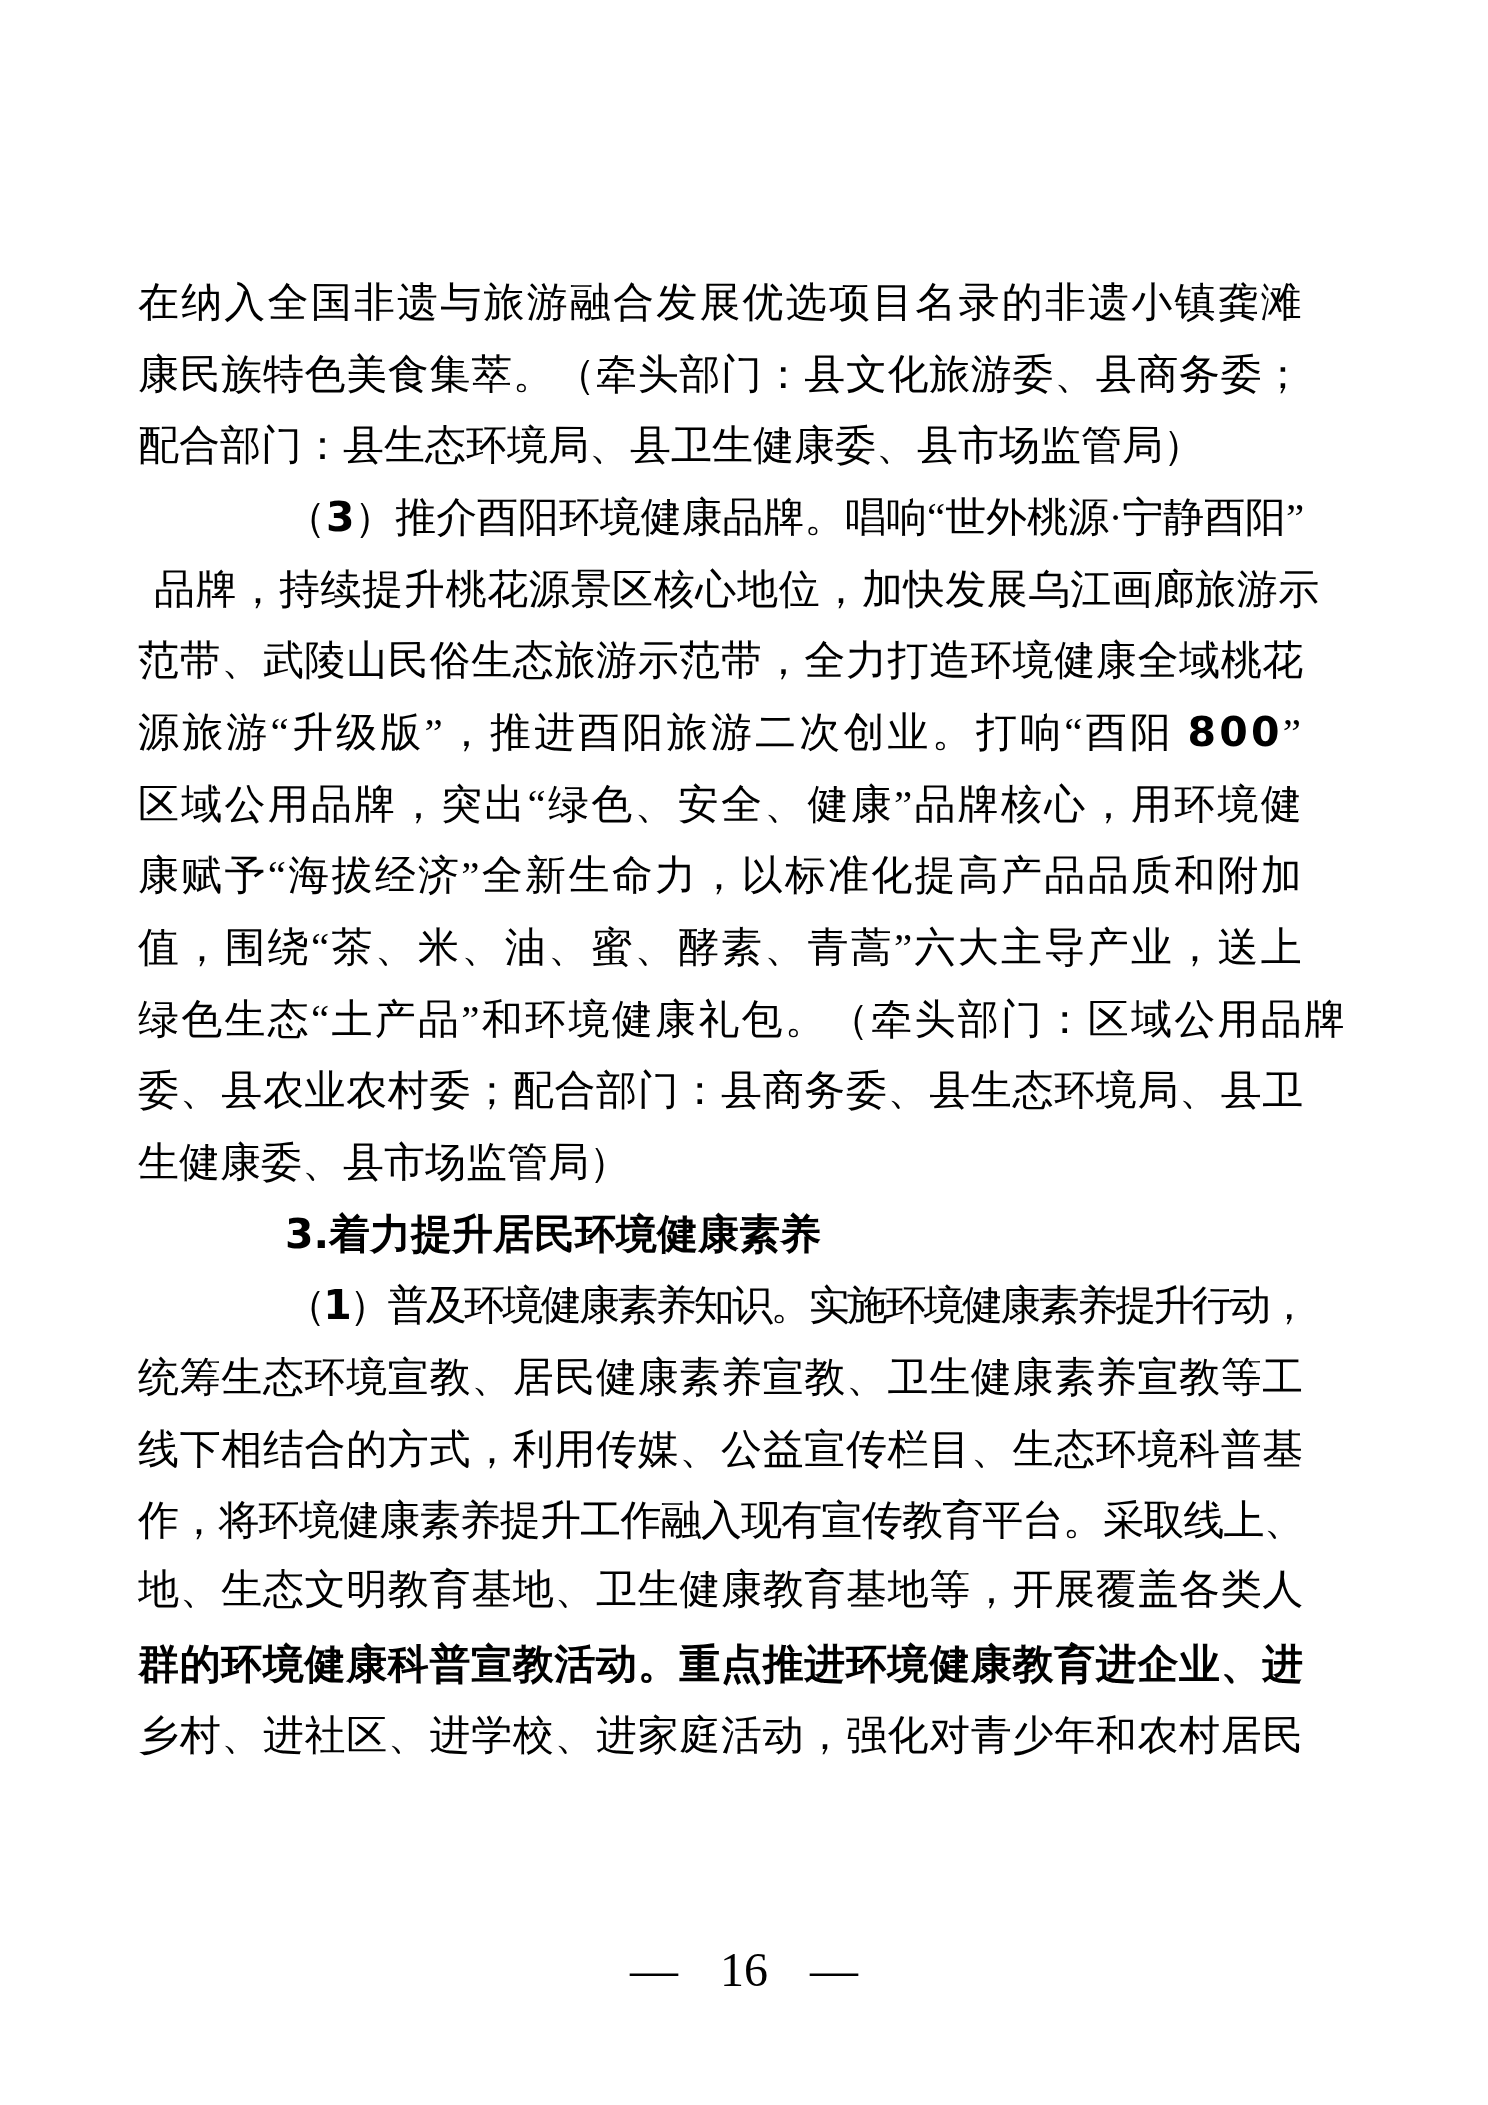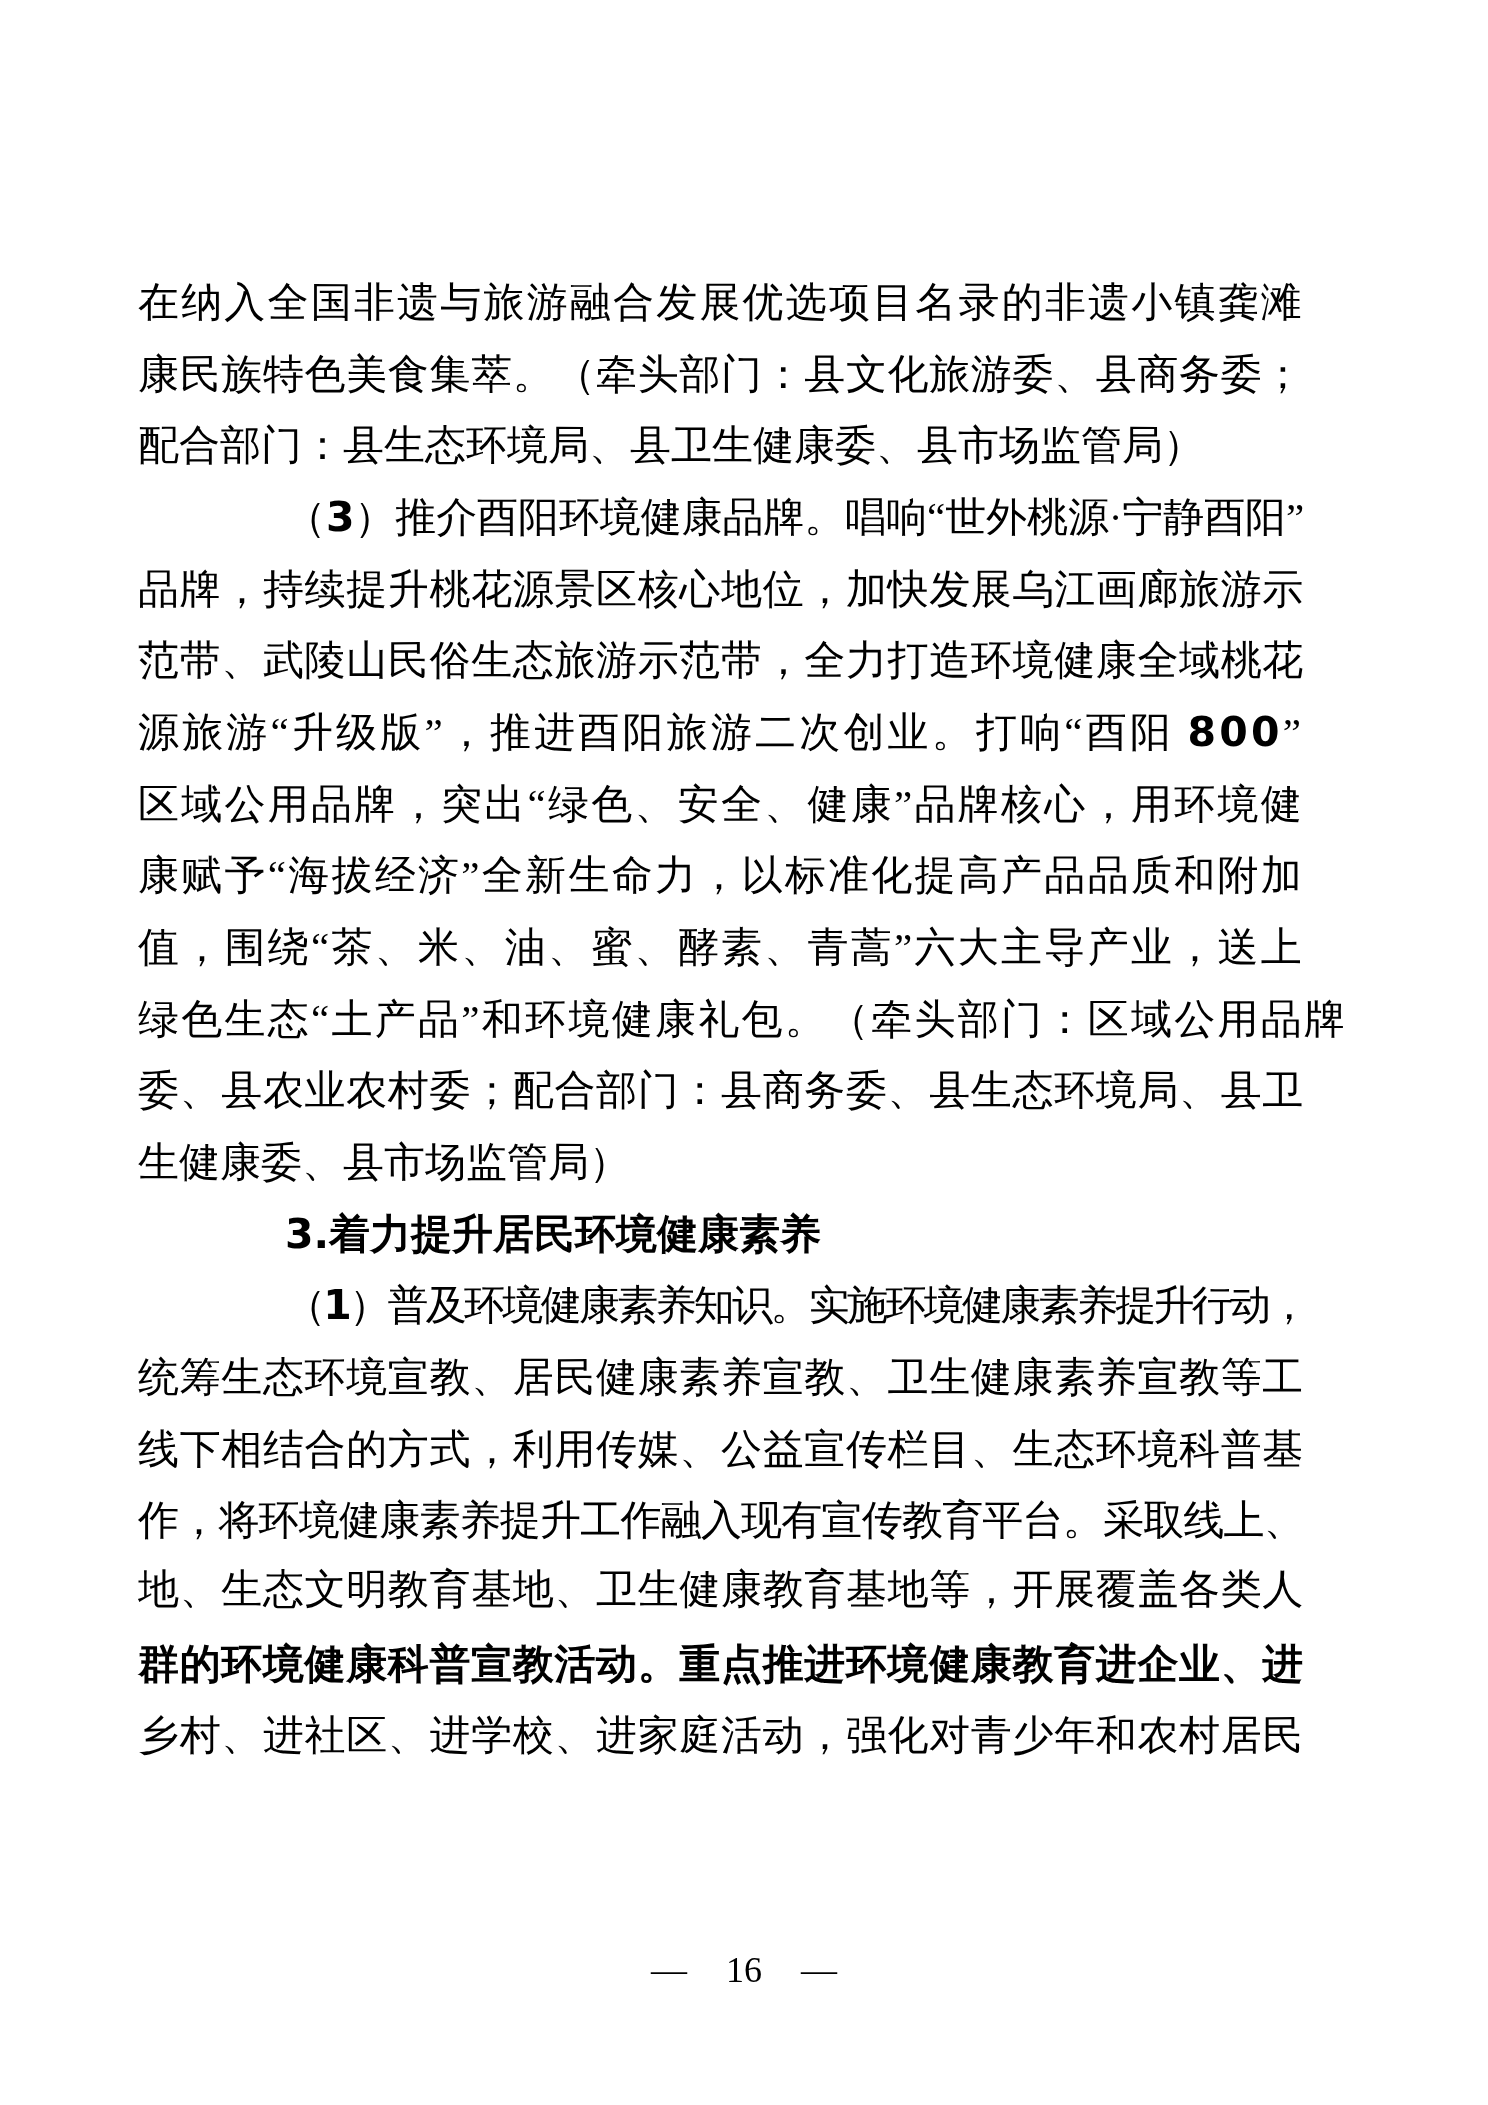--- a/index.html
+++ b/index.html
@@ -41,42 +41,42 @@
   .num {
     font-family: "DejaVu Sans", "Liberation Sans", sans-serif;
     font-weight: bold;
   }
   .page-footer {
     position: absolute;
     top: 1948px;
     left: 0;
     width: 100%;
     text-align: center;
-    font-size: 36px;
+    font-size: 48px;
     line-height: 44px;
   }
   .page-footer .dash {
     display: inline-block;
   }
   .page-footer .page-num {
     display: inline-block;
     margin: 0 30px;
   }
 </style>
 </head>
 <body>
 
 <div class="page">
 
   <div class="doc-body">
       <div class="line" style="letter-spacing: 2.185px;"><span><span>在纳入全国非遗与旅游融合发展优选项目名录的非遗小镇龚滩</span></span></div>
       <div class="line" style="letter-spacing: 0.643px;"><span><span>康民族特色美食集萃。（牵头部门：县文化旅游委、县商务委；</span></span></div>
       <div class="line"><span><span>配合部门：县生态环境局、县卫生健康委、县市场监管局）</span></span></div>
       <div class="line" style="letter-spacing: -0.093px;"><span><span class="indent-sp"></span><span>（</span><span class="num">3</span><span>）推介酉阳环境健康品牌。唱响“世外桃源·宁静酉阳”</span></span></div>
-      <div class="line" style="letter-spacing: 0.643px;"><span><span>品牌，持续提升桃花源景区核心地位，加快发展乌江画廊旅游示</span></span></div>
+      <div class="line" style="letter-spacing: 0.643px; margin-left: 16px;"><span><span>品牌，持续提升桃花源景区核心地位，加快发展乌江画廊旅游示</span></span></div>
       <div class="line" style="letter-spacing: 0.643px;"><span><span>范带、武陵山民俗生态旅游示范带，全力打造环境健康全域桃花</span></span></div>
       <div class="line" style="letter-spacing: 3.179px;"><span><span>源旅游“升级版”，推进酉阳旅游二次创业。打响“酉阳 </span><span class="num">800</span><span>”</span></span></div>
       <div class="line" style="letter-spacing: 2.271px;"><span><span>区域公用品牌，突出“绿色、安全、健康”品牌核心，用环境健</span></span></div>
       <div class="line" style="letter-spacing: 2.271px;"><span><span>康赋予“海拔经济”全新生命力，以标准化提高产品品质和附加</span></span></div>
       <div class="line" style="letter-spacing: 2.271px;"><span><span>值，围绕“茶、米、油、蜜、酵素、青蒿”六大主导产业，送上</span></span></div>
       <div class="line" style="letter-spacing: 2.271px;"><span><span>绿色生态“土产品”和环境健康礼包。（牵头部门：区域公用品牌</span></span></div>
       <div class="line" style="letter-spacing: 0.643px;"><span><span>委、县农业农村委；配合部门：县商务委、县生态环境局、县卫</span></span></div>
       <div class="line"><span><span>生健康委、县市场监管局）</span></span></div>
       <div class="line heading"><span><span class="indent-sp"></span><span class="num">3.</span><span>着力提升居民环境健康素养</span></span></div>
       <div class="line" style="letter-spacing: -2.698px;"><span><span class="indent-sp"></span><span>（</span><span class="num">1</span><span>）普及环境健康素养知识。实施环境健康素养提升行动，</span></span></div>

